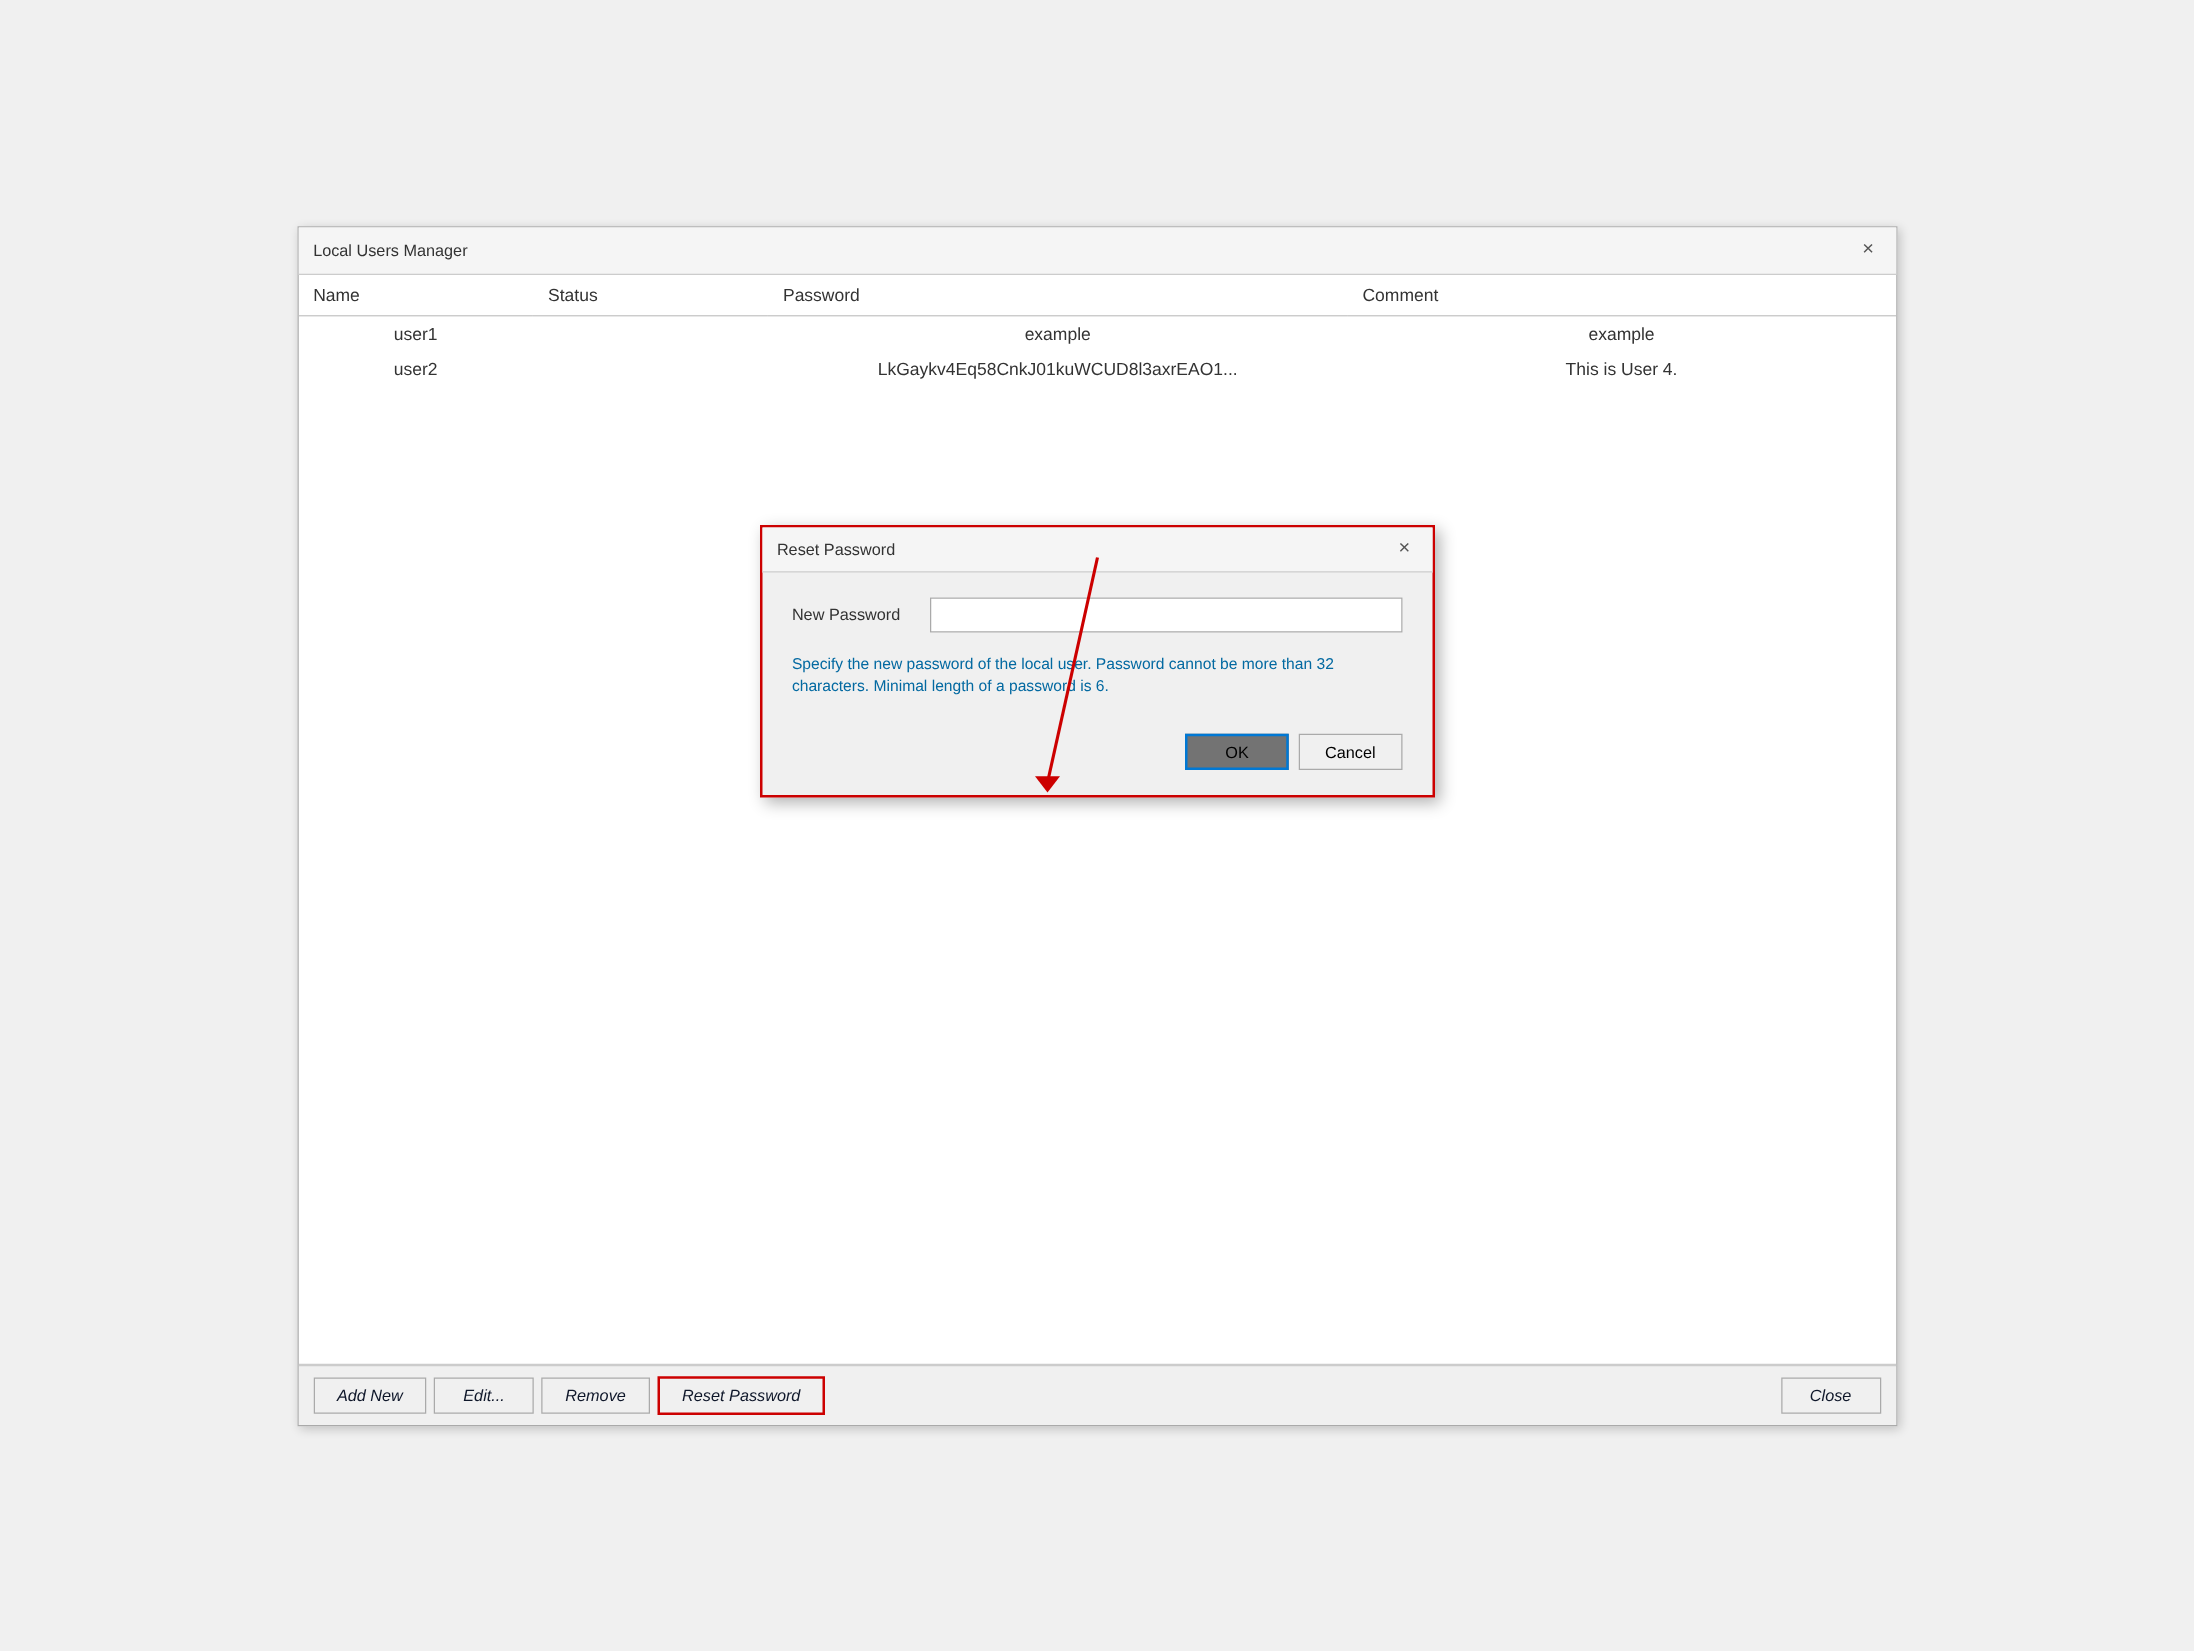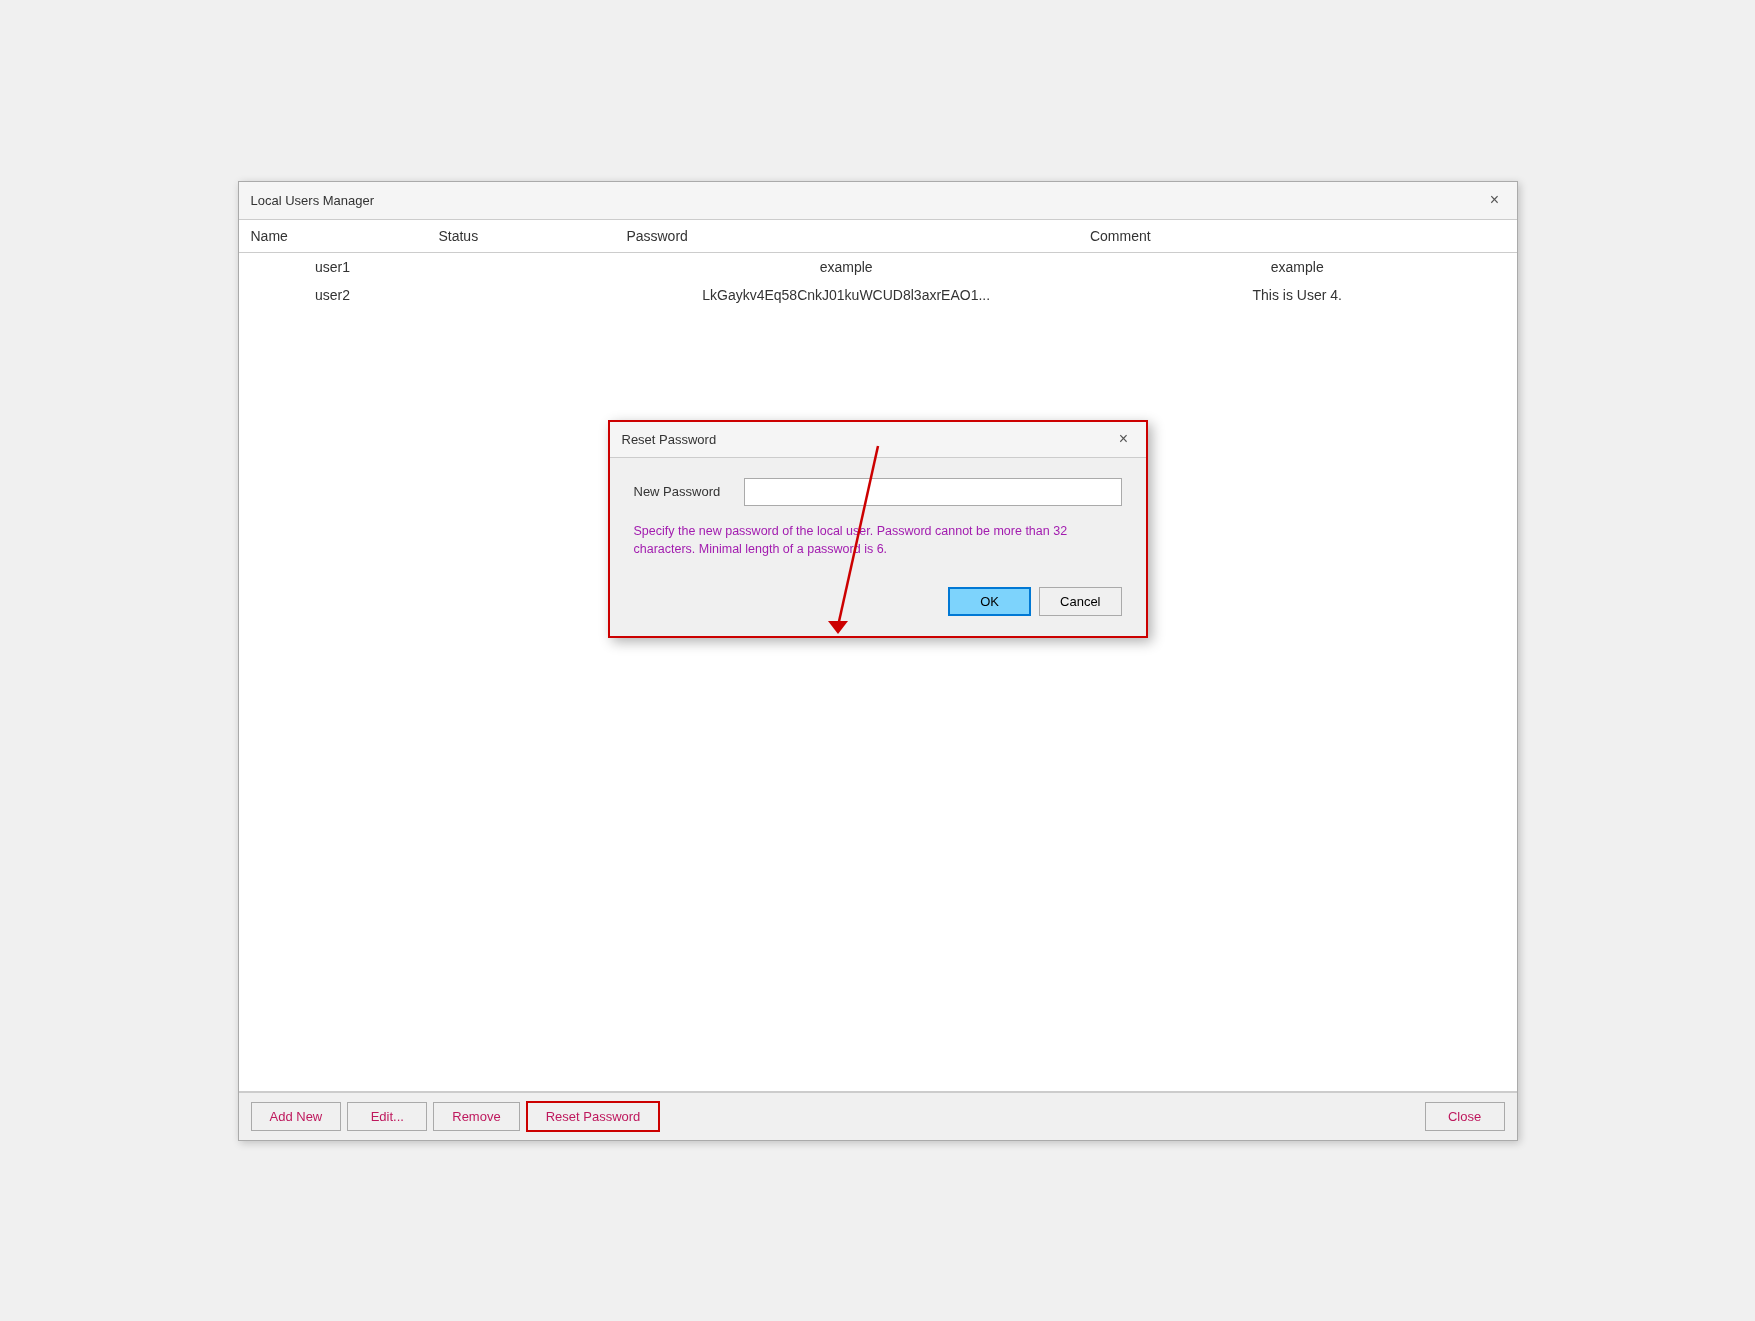--- a/index.html
+++ b/index.html
@@ -105,22 +105,23 @@
       align-items: center;
       gap: 6px;
     }
 
     .btn {
       padding: 6px 18px;
       background: #f0f0f0;
       border: 1px solid #aaaaaa;
       cursor: pointer;
       font-size: 13px;
-      color: #be185d;
+      color: #0f172a;
       min-width: 80px;
+      font-style: italic;
     }
 
     .btn-reset-password {
       border: 2px solid #cc0000;
     }
 
     .btn-close {
       margin-left: auto;
     }
 
@@ -196,35 +197,35 @@
       flex: 1;
       height: 28px;
       border: 1px solid #aaaaaa;
       background: white;
       padding: 0 6px;
       font-size: 13px;
     }
 
     .help-text {
       font-size: 12.5px;
-      color: #a21caf;
+      color: #0369a1;
       line-height: 1.5;
       margin: 0 0 20px 0;
     }
 
     .dialog-buttons {
       display: flex;
       justify-content: flex-end;
       gap: 8px;
       padding-top: 8px;
     }
 
     .btn-ok {
       border: 2px solid #0078d4;
-      background: #7dd3fc;
+      background: #737373;
       padding: 5px 30px;
       cursor: pointer;
       font-size: 13px;
     }
 
     .btn-cancel-dialog {
       border: 1px solid #aaaaaa;
       background: #f0f0f0;
       padding: 5px 20px;
       cursor: pointer;

